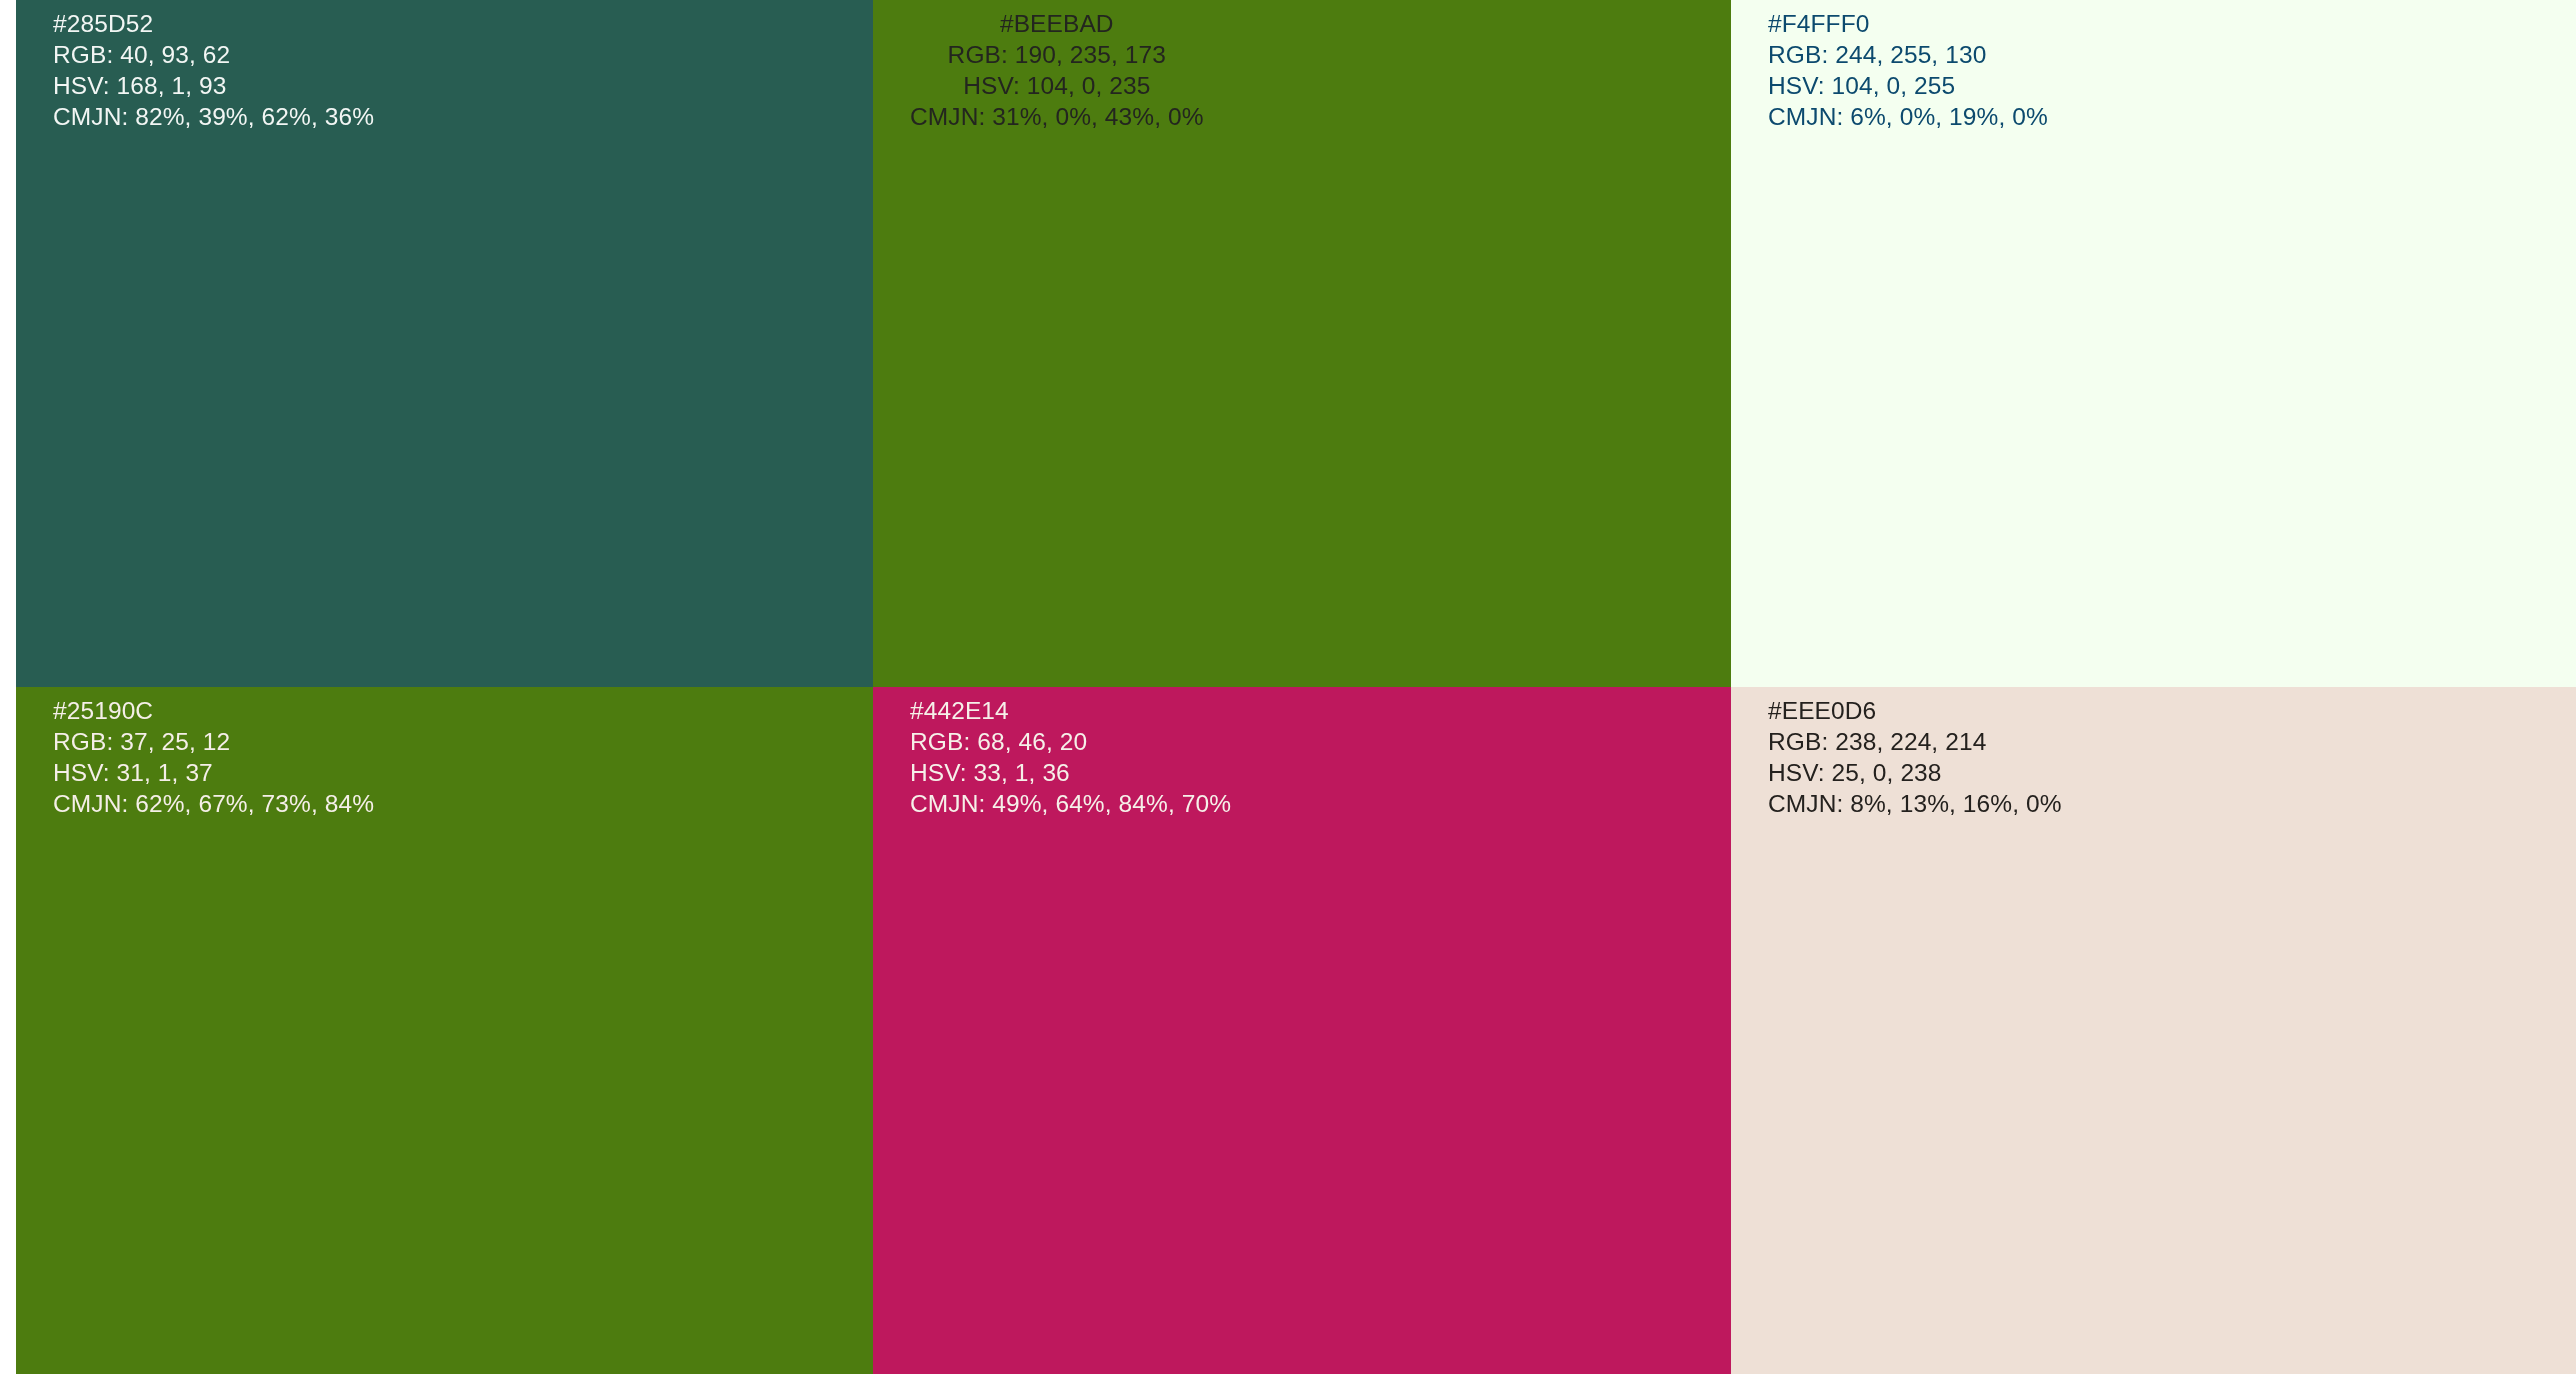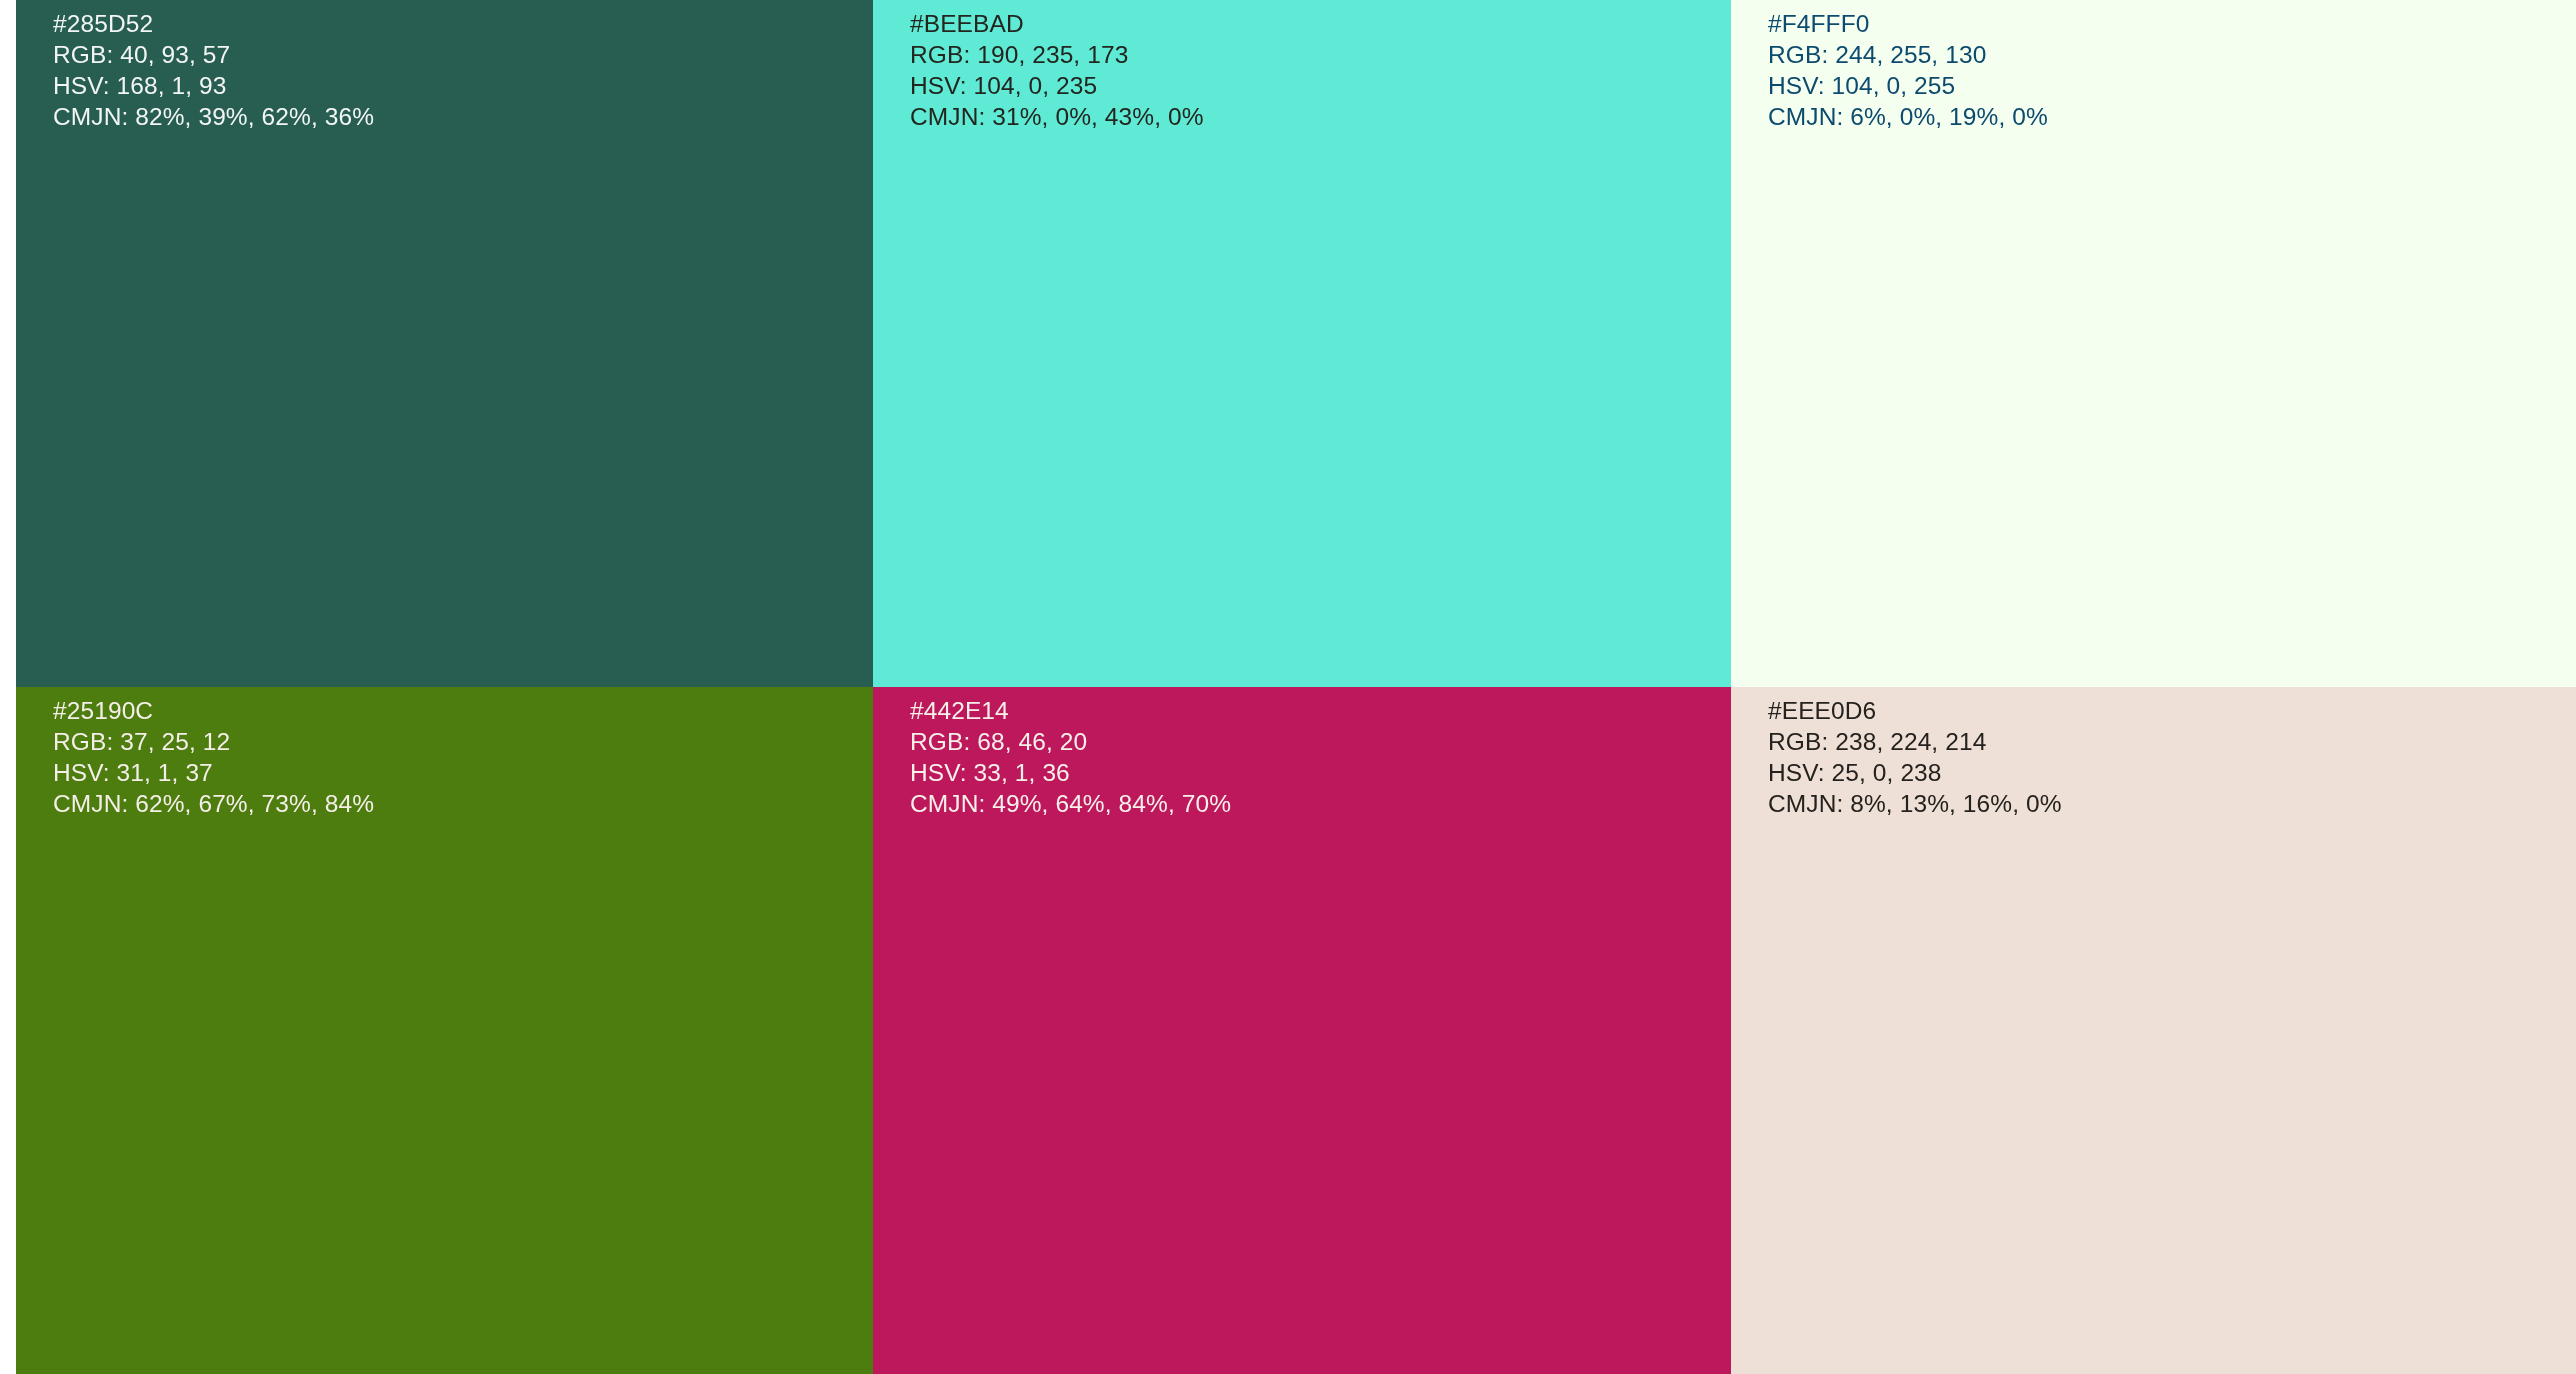--- a/index.html
+++ b/index.html
@@ -48,27 +48,27 @@
   }
 </style>
 </head>
 <body>
 
 <div id="palette-grid">
 
   <div class="swatch" style="background-color: rgb(40, 93, 82); color: rgb(242, 246, 244);">
     <div class="swatch-info">
       <span class="swatch-line">#285D52</span>
-      <span class="swatch-line">RGB: 40, 93, 57</span>
+      <span class="swatch-line">RGB: 40, 93, 62</span>
       <span class="swatch-line">HSV: 168, 1, 93</span>
       <span class="swatch-line">CMJN: 82%, 39%, 62%, 36%</span>
     </div>
   </div>
 
-  <div class="swatch" style="background-color: #5eead4; color: rgb(35, 37, 31);">
+  <div class="swatch" style="background-color: #4d7c0f; color: rgb(35, 37, 31); text-align: center;">
     <div class="swatch-info">
       <span class="swatch-line">#BEEBAD</span>
       <span class="swatch-line">RGB: 190, 235, 173</span>
       <span class="swatch-line">HSV: 104, 0, 235</span>
       <span class="swatch-line">CMJN: 31%, 0%, 43%, 0%</span>
     </div>
   </div>
 
   <div class="swatch" style="background-color: rgb(244, 255, 240); color: #0c4a6e;">
     <div class="swatch-info">

